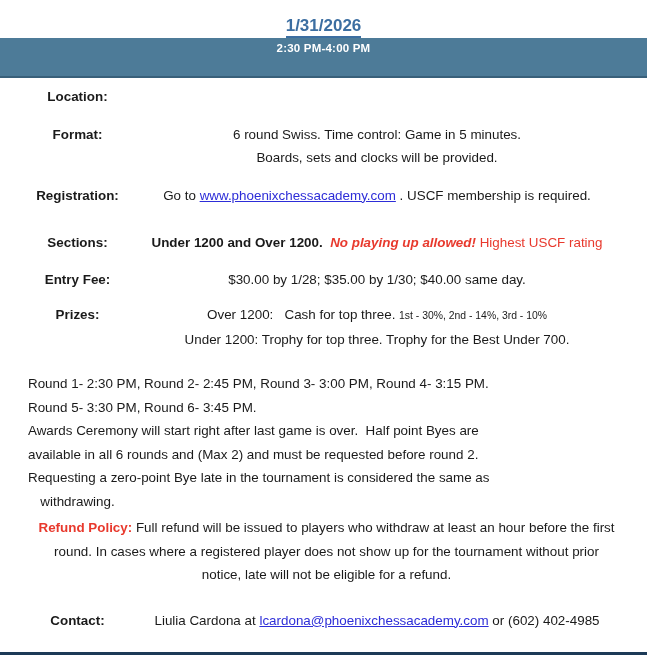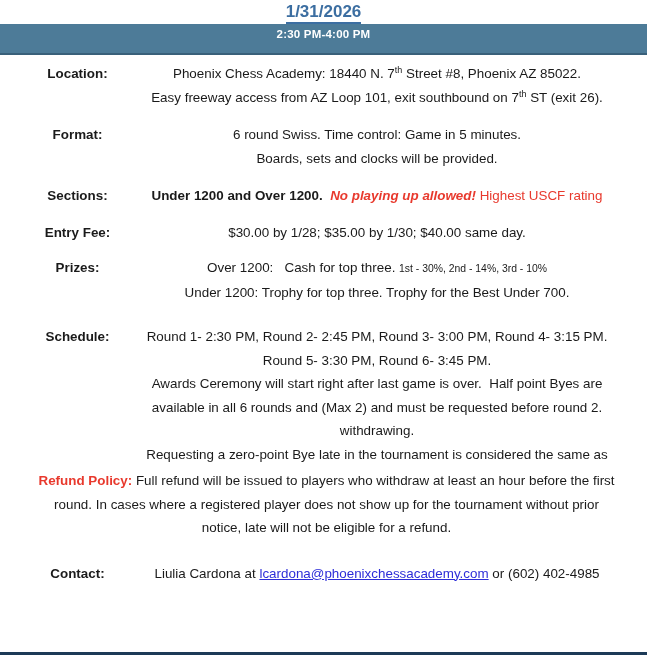--- a/index.html
+++ b/index.html
@@ -7,34 +7,34 @@
     width: 647px; height: 655px;
     background: #ffffff;
     overflow: hidden;
     font-family: "Liberation Sans", sans-serif;
     font-size: 13.4px;
     color: #1a1a1a;
     position: relative;
   }
   .date-row {
     text-align: center;
-    padding-top: 2px;
+    padding-top: 16px;
     height: 22px;
   }
   .date {
     display: inline-block;
     color: #3c6ea1;
     font-weight: bold;
     font-size: 17px;
     border-bottom: 2px solid #3c6ea1;
     line-height: 20px;
   }
   .time-bar {
     box-sizing: border-box;
-    height: 31px;
+    height: 40px;
     background: #4d7b98;
     border-bottom: 2px solid #39607a;
     color: #ffffff;
     text-align: center;
     line-height: 21px;
     font-size: 11.5px;
     font-weight: 600;
     letter-spacing: 0.2px;
   }
   .content { padding: 7px 20px 0 28px; text-align: center; }
@@ -80,34 +80,36 @@
   </div>
 
   <div class="time-bar">
     <span>2:30 PM-4:00 PM</span>
   </div>
 
   <div class="content">
 
     <div class="row m-loc">
       <div class="label">Location:</div>
-      <div>
-        <div class="line"><span>Phoenix Chess Academy: 18440 N. 7</span><sup>th</sup><span> Street #8, Phoenix AZ 85022.</span></div>
-        <div class="line"><span>Easy freeway access from AZ Loop 101, exit southbound on 7</span><sup>th</sup><span> ST (exit 26).</span></div>
-      </div>
     </div>
 
     <div class="row m-fmt">
       <div class="label">Format:</div>
       <div>
         <div class="line">6 round Swiss. Time control: Game in 5 minutes.</div>
         <div class="line">Boards, sets and clocks will be provided.</div>
       </div>
     </div>
 
+    <div class="row m-reg">
+      <div class="label">Registration:</div>
+      <div>
+        <div class="line"><span>Go to </span><span class="link">www.phoenixchessacademy.com</span><span> . USCF membership is required.</span></div>
+      </div>
+    </div>
 
     <div class="row m-sec">
       <div class="label">Sections:</div>
       <div>
         <div class="line"><span class="b">Under 1200 and Over 1200.  </span><span class="red bi">No playing up allowed!</span><span class="red"> Highest USCF rating</span></div>
       </div>
     </div>
 
     <div class="row m-fee">
       <div class="label">Entry Fee:</div>
@@ -118,28 +120,27 @@
 
     <div class="row m-prz">
       <div class="label">Prizes:</div>
       <div>
         <div class="line"><span>Over 1200:   Cash for top three. </span><span class="small">1st - 30%, 2nd - 14%, 3rd - 10%</span></div>
         <div class="line">Under 1200: Trophy for top three. Trophy for the Best Under 700.</div>
       </div>
     </div>
 
     <div class="row m-sch">
-      <div class="label">Schedule:</div>
       <div>
         <div class="line">Round 1- 2:30 PM, Round 2- 2:45 PM, Round 3- 3:00 PM, Round 4- 3:15 PM.</div>
         <div class="line">Round 5- 3:30 PM, Round 6- 3:45 PM.</div>
         <div class="line">Awards Ceremony will start right after last game is over.  Half point Byes are</div>
         <div class="line">available in all 6 rounds and (Max 2) and must be requested before round 2.</div>
+        <div class="line">Requesting a zero-point Bye late in the tournament is considered the same as</div>
         <div class="line">withdrawing.</div>
-        <div class="line">Requesting a zero-point Bye late in the tournament is considered the same as</div>
       </div>
     </div>
 
     <div class="refund-para">
       <div class="line"><span class="red b">Refund Policy:</span><span> Full refund will be issued to players who withdraw at least an hour before the first</span></div>
       <div class="line">round. In cases where a registered player does not show up for the tournament without prior</div>
       <div class="line">notice, late will not be eligible for a refund.</div>
     </div>
 
     <div class="row">

